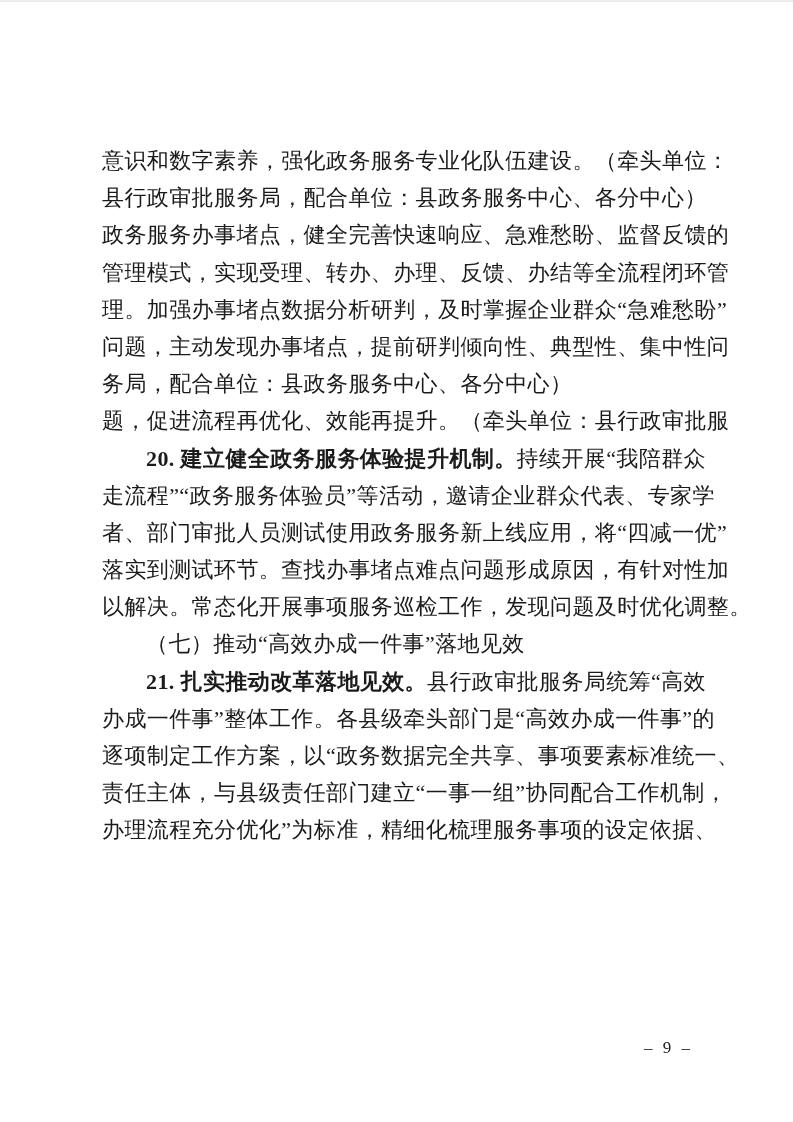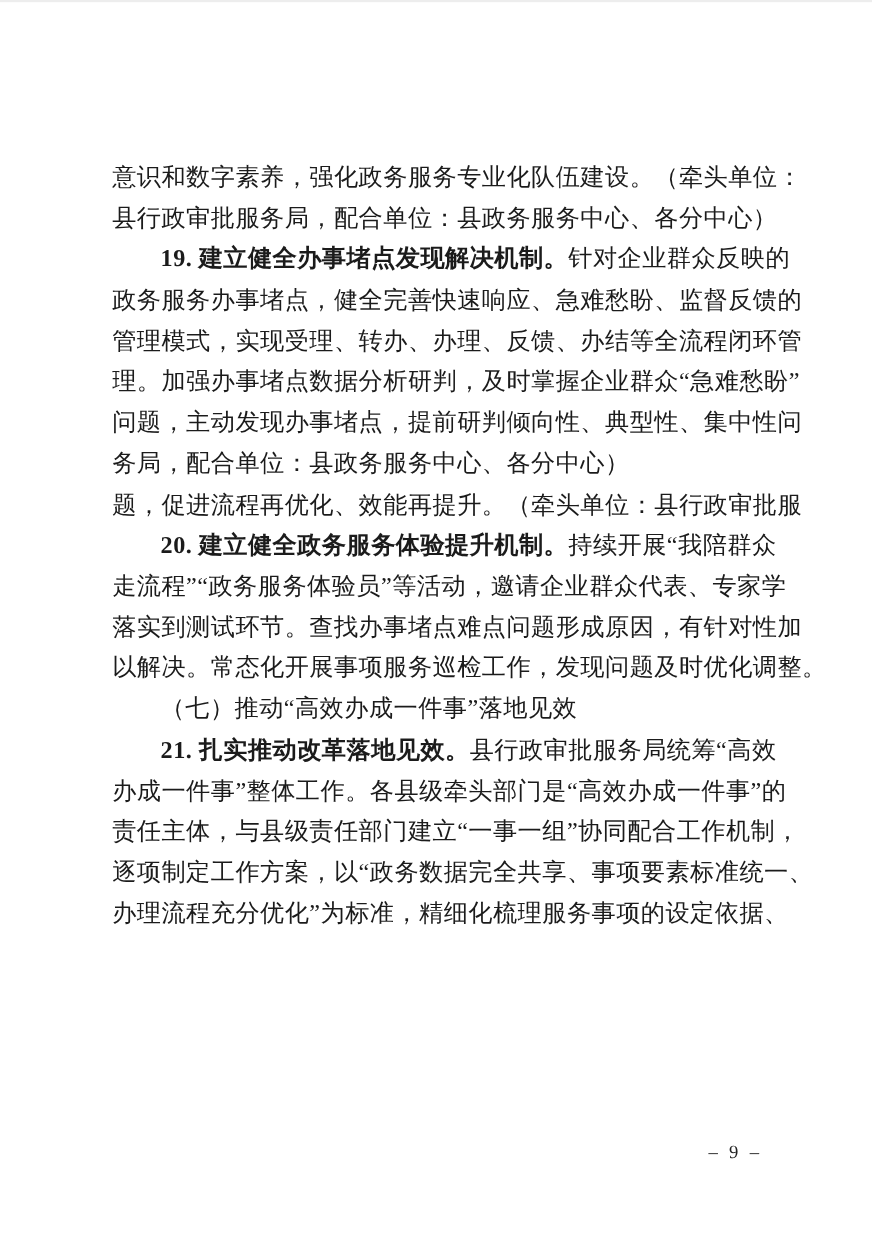--- a/index.html
+++ b/index.html
@@ -57,33 +57,33 @@
 </style>
 </head>
 <body>
 
 <div class="page">
   <div class="scan-edge"></div>
 
   <div class="doc-body">
     <p class="line"><span>意识和数字素养，强化政务服务专业化队伍建设。（牵头单位：</span></p>
     <p class="line"><span>县行政审批服务局，配合单位：县政务服务中心、各分中心）</span></p>
-    <p class="line indent"><b>19. 建立健全办事堵点发现解决机制。</b><span>针对企业群众反映的</span></p>
     <p class="line"><span>政务服务办事堵点，健全完善快速响应、急难愁盼、监督反馈的</span></p>
     <p class="line"><span>管理模式，实现受理、转办、办理、反馈、办结等全流程闭环管</span></p>
     <p class="line"><span>理。加强办事堵点数据分析研判，及时掌握企业群众“急难愁盼”</span></p>
     <p class="line"><span>问题，主动发现办事堵点，提前研判倾向性、典型性、集中性问</span></p>
     <p class="line"><span>务局，配合单位：县政务服务中心、各分中心）</span></p>
     <p class="line"><span>题，促进流程再优化、效能再提升。（牵头单位：县行政审批服</span></p>
     <p class="line indent"><b>20. 建立健全政务服务体验提升机制。</b><span>持续开展“我陪群众</span></p>
     <p class="line"><span>走流程”“政务服务体验员”等活动，邀请企业群众代表、专家学</span></p>
+    <p class="line"><span>者、部门审批人员测试使用政务服务新上线应用，将“四减一优”</span></p>
     <p class="line"><span>落实到测试环节。查找办事堵点难点问题形成原因，有针对性加</span></p>
     <p class="line"><span>以解决。常态化开展事项服务巡检工作，发现问题及时优化调整。</span></p>
     <p class="line indent"><span>（七）推动“高效办成一件事”落地见效</span></p>
     <p class="line indent"><b>21. 扎实推动改革落地见效。</b><span>县行政审批服务局统筹“高效</span></p>
     <p class="line"><span>办成一件事”整体工作。各县级牵头部门是“高效办成一件事”的</span></p>
+    <p class="line"><span>逐项制定工作方案，以“政务数据完全共享、事项要素标准统一、</span></p>
     <p class="line"><span>责任主体，与县级责任部门建立“一事一组”协同配合工作机制，</span></p>
-    <p class="line"><span>逐项制定工作方案，以“政务数据完全共享、事项要素标准统一、</span></p>
     <p class="line"><span>办理流程充分优化”为标准，精细化梳理服务事项的设定依据、</span></p>
   </div>
 
   <div class="footer">– 9 –</div>
 </div>
 
 </body></html>

